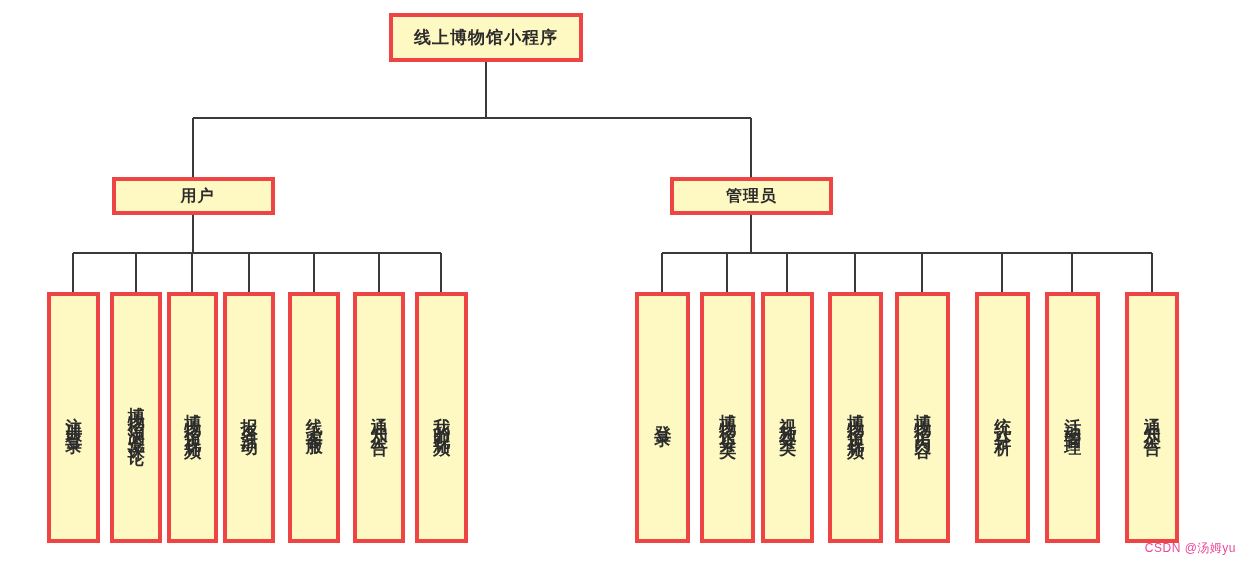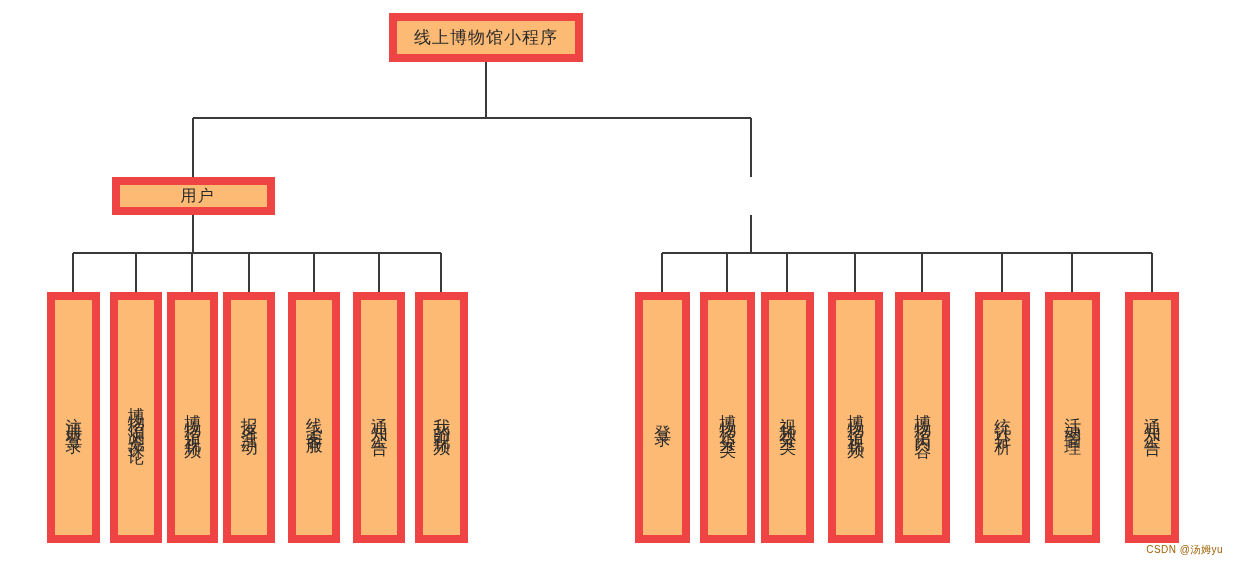--- a/index.html
+++ b/index.html
@@ -2,54 +2,55 @@
 <html><head>
 <meta charset="utf-8">
 <style>
   html,body { margin:0; padding:0; background:#ffffff; }
   .canvas {
     position:relative; width:1246px; height:564px; background:#ffffff;
     font-family:"Liberation Sans", sans-serif; overflow:hidden;
   }
   svg.connectors { position:absolute; left:0; top:0; width:1246px; height:564px; }
   .box {
-    position:absolute; box-sizing:border-box; background:#fdba74;
-    border:8px solid #ef4444; color:#2b2b2b; font-weight:normal;
+    position:absolute; box-sizing:border-box; background:#fef9c3;
+    border:4px solid #ef4444; color:#2b2b2b; font-weight:bold;
     display:flex; align-items:center; justify-content:center;
     text-align:center;
   }
   .root   { left:389px; top:13px;  width:194px; height:49px; font-size:17px; letter-spacing:1px; }
   .branch { top:177px; width:163px; height:38px; font-size:16px; letter-spacing:1px; }
   .branch-user  { left:112px;padding-left:8px; }
   .branch-admin { left:670px; }
   .leaf {
     top:292px; height:251px; font-size:17px; line-height:1.15;
     writing-mode:vertical-lr; text-orientation:upright; letter-spacing:7px;
   }
   .watermark {
-    position:absolute; right:23px; bottom:7px;
-    color:#a16207; font-size:10px; letter-spacing:0.5px;
+    position:absolute; right:10px; bottom:7px;
+    color:#ec4899; font-size:12px; letter-spacing:0.5px;
   }
 </style>
 </head>
 <body>
 
 <div class="canvas">
 
   <svg class="connectors" viewBox="0 0 1246 564" xmlns="http://www.w3.org/2000/svg">
     <path fill="none" stroke="#3a3a3a" stroke-width="2" d="M486 62 V118 M193 118 H751 M193 118 V177 M751 118 V177
              M193 215 V253 M73 253 H441
              M73 253 V292 M136 253 V292 M192 253 V292 M249 253 V292 M314 253 V292 M379 253 V292 M441 253 V292
              M751 215 V253 M662 253 H1152
              M662 253 V292 M727 253 V292 M787 253 V292 M855 253 V292 M922 253 V292 M1002 253 V292 M1072 253 V292 M1152 253 V292"></path>
   </svg>
 
   <div class="box root">线上博物馆小程序</div>
 
   <div class="box branch branch-user">用户</div>
+  <div class="box branch branch-admin">管理员</div>
 
   <div class="box leaf" style="left:47px;width:53px">注册登录</div>
   <div class="box leaf" style="left:110px;width:52px">博物馆浏览评论</div>
   <div class="box leaf" style="left:167px;width:51px">博物馆视频</div>
   <div class="box leaf" style="left:223px;width:52px">报名活动</div>
   <div class="box leaf" style="left:288px;width:52px">线上客服</div>
   <div class="box leaf" style="left:353px;width:52px">通知公告</div>
   <div class="box leaf" style="left:415px;width:53px">我的视频</div>
 
   <div class="box leaf" style="left:635px;width:55px">登录</div>

